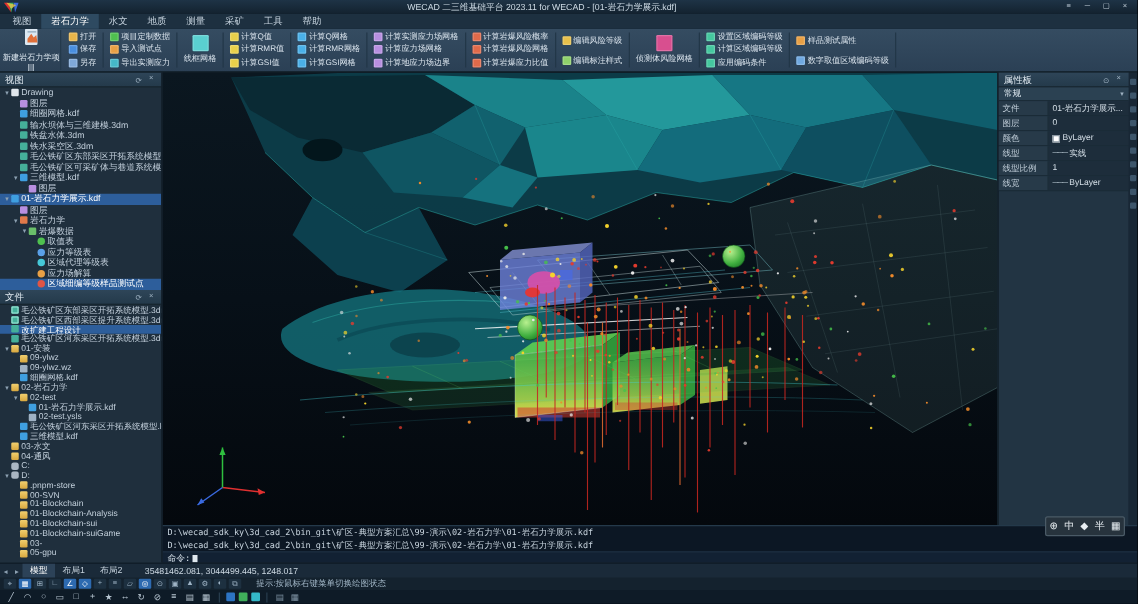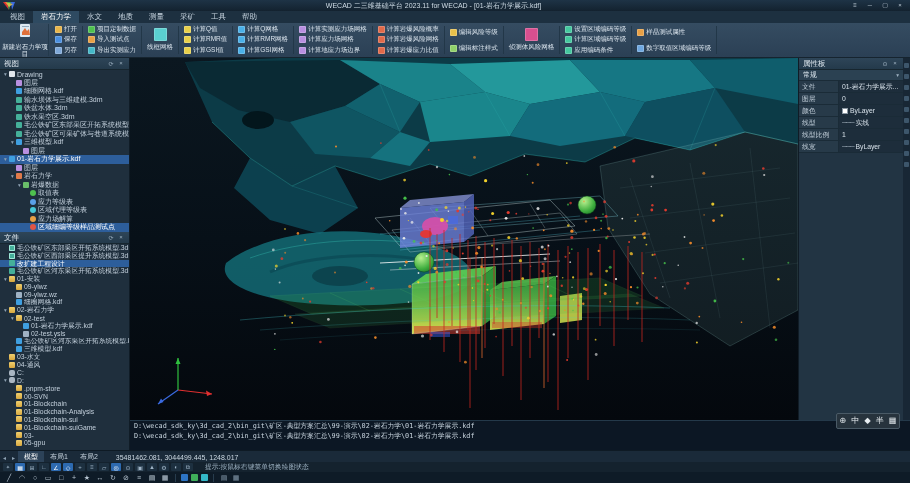--- a/index.html
+++ b/index.html
@@ -973,20 +973,24 @@
       <span class="dock-ico"></span>
       <span class="dock-ico"></span>
       <span class="dock-ico"></span>
     </div>
 
   <div class="cmdarea">
     <div id="cmd-history">
         <div class="cmdline">D:\wecad_sdk_ky\3d_cad_2\bin_git\矿区-典型方案汇总\99-演示\02-岩石力学\01-岩石力学展示.kdf</div>
         <div class="cmdline">D:\wecad_sdk_ky\3d_cad_2\bin_git\矿区-典型方案汇总\99-演示\02-岩石力学\01-岩石力学展示.kdf</div>
       </div>
+    <div class="cmdprompt">
+      <span>命令:</span>
+      <span class="caret"></span>
+    </div>
   </div>
 
   <div class="statusA">
     <span class="navarr">◂</span>
     <span class="navarr">▸</span>
     <span id="layout-tabs" style="display:flex">
         <span class="tab active">模型</span>
         <span class="tab">布局1</span>
         <span class="tab">布局2</span>
       </span>

